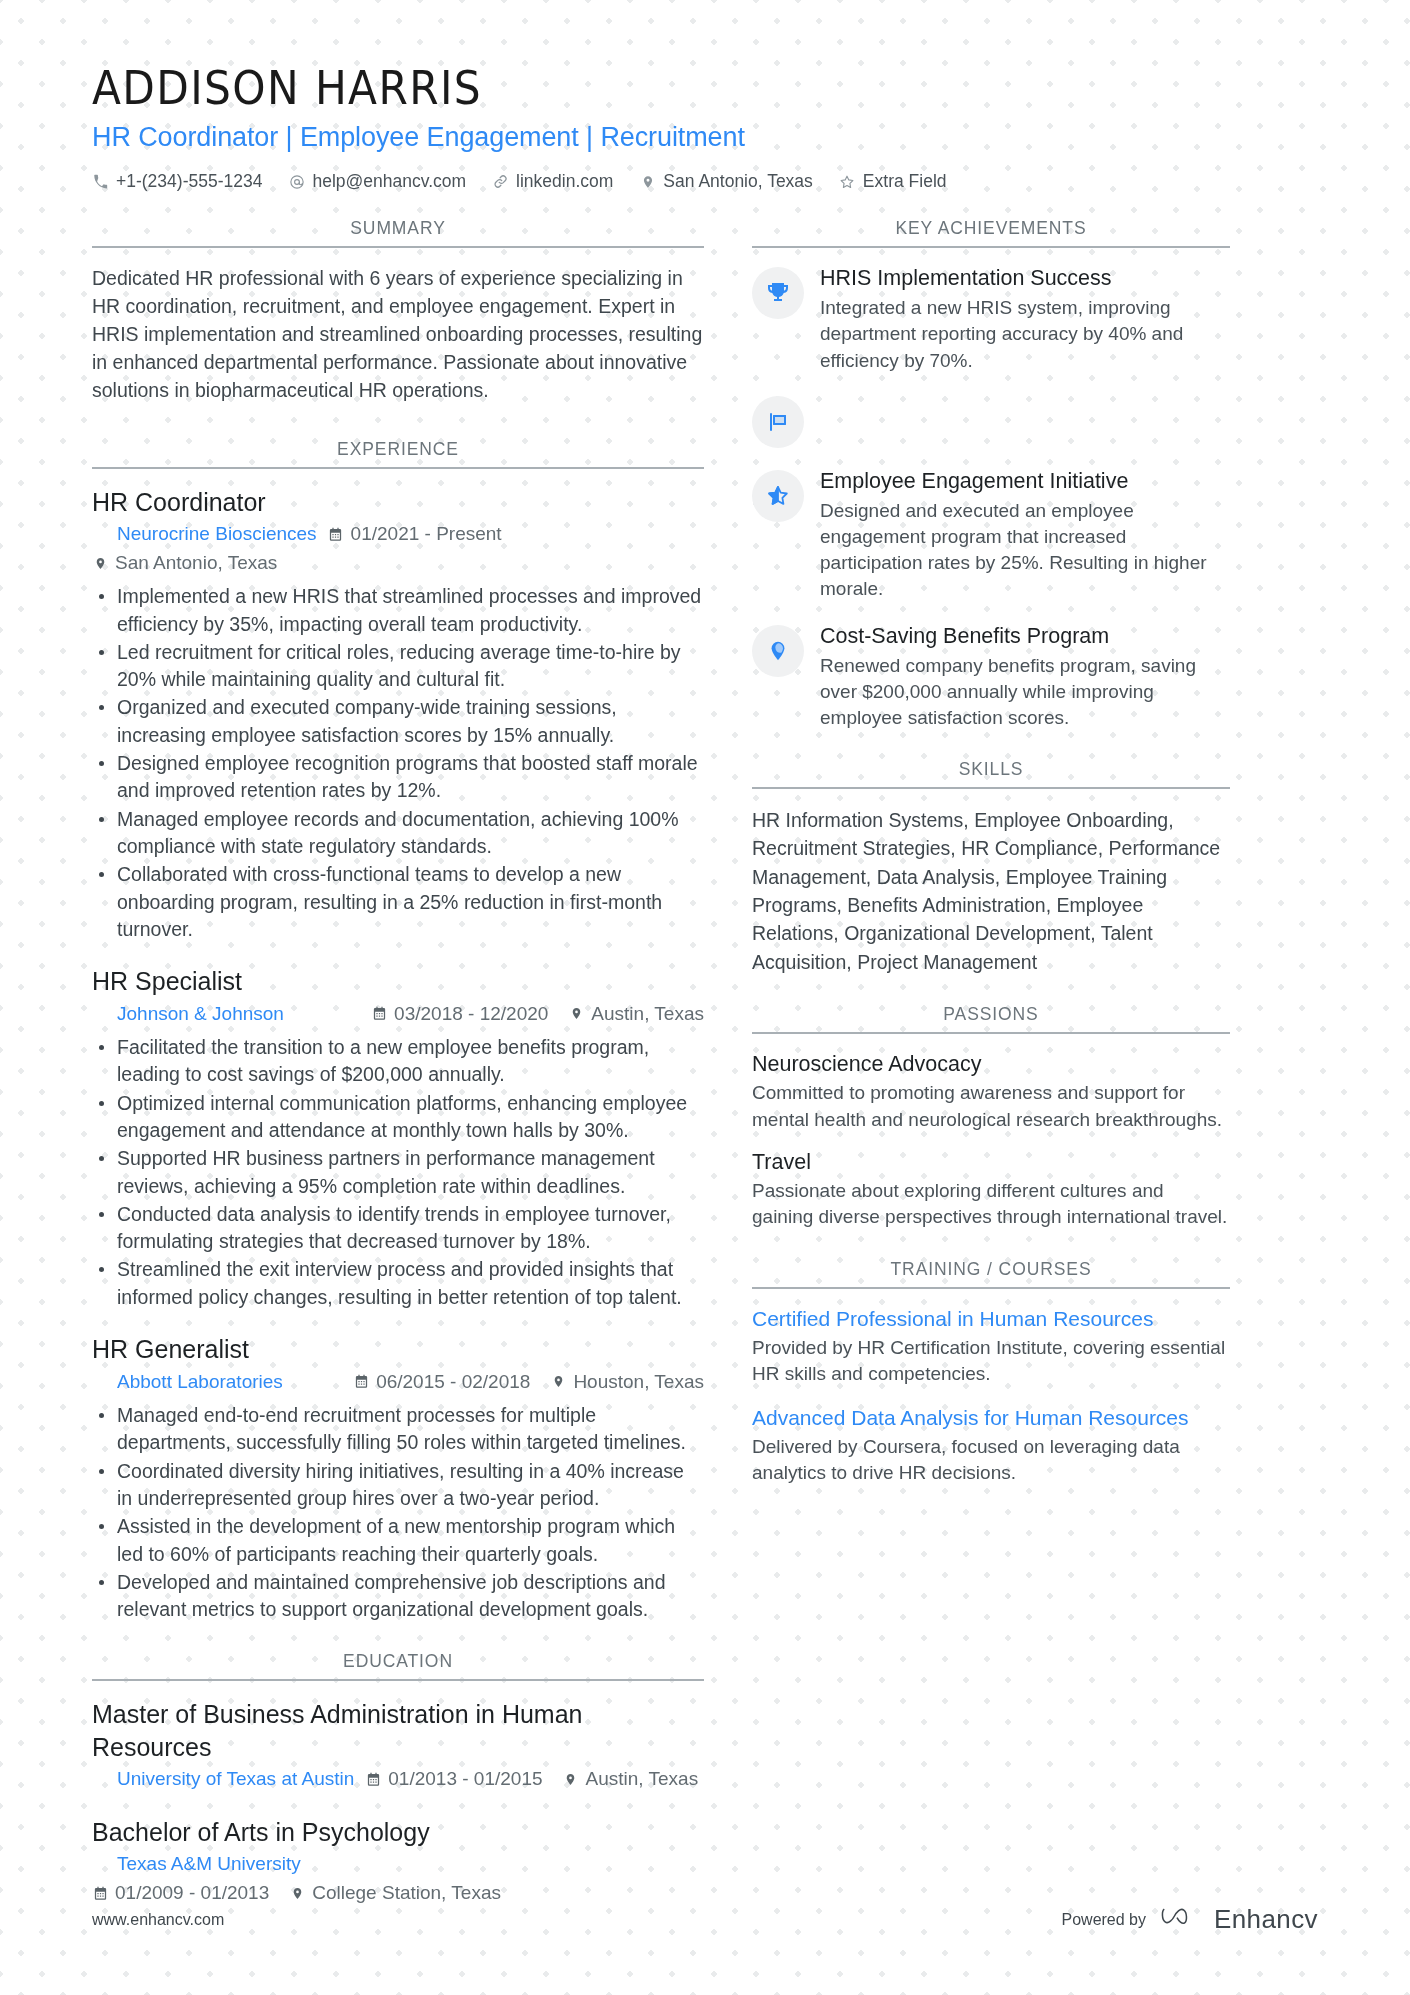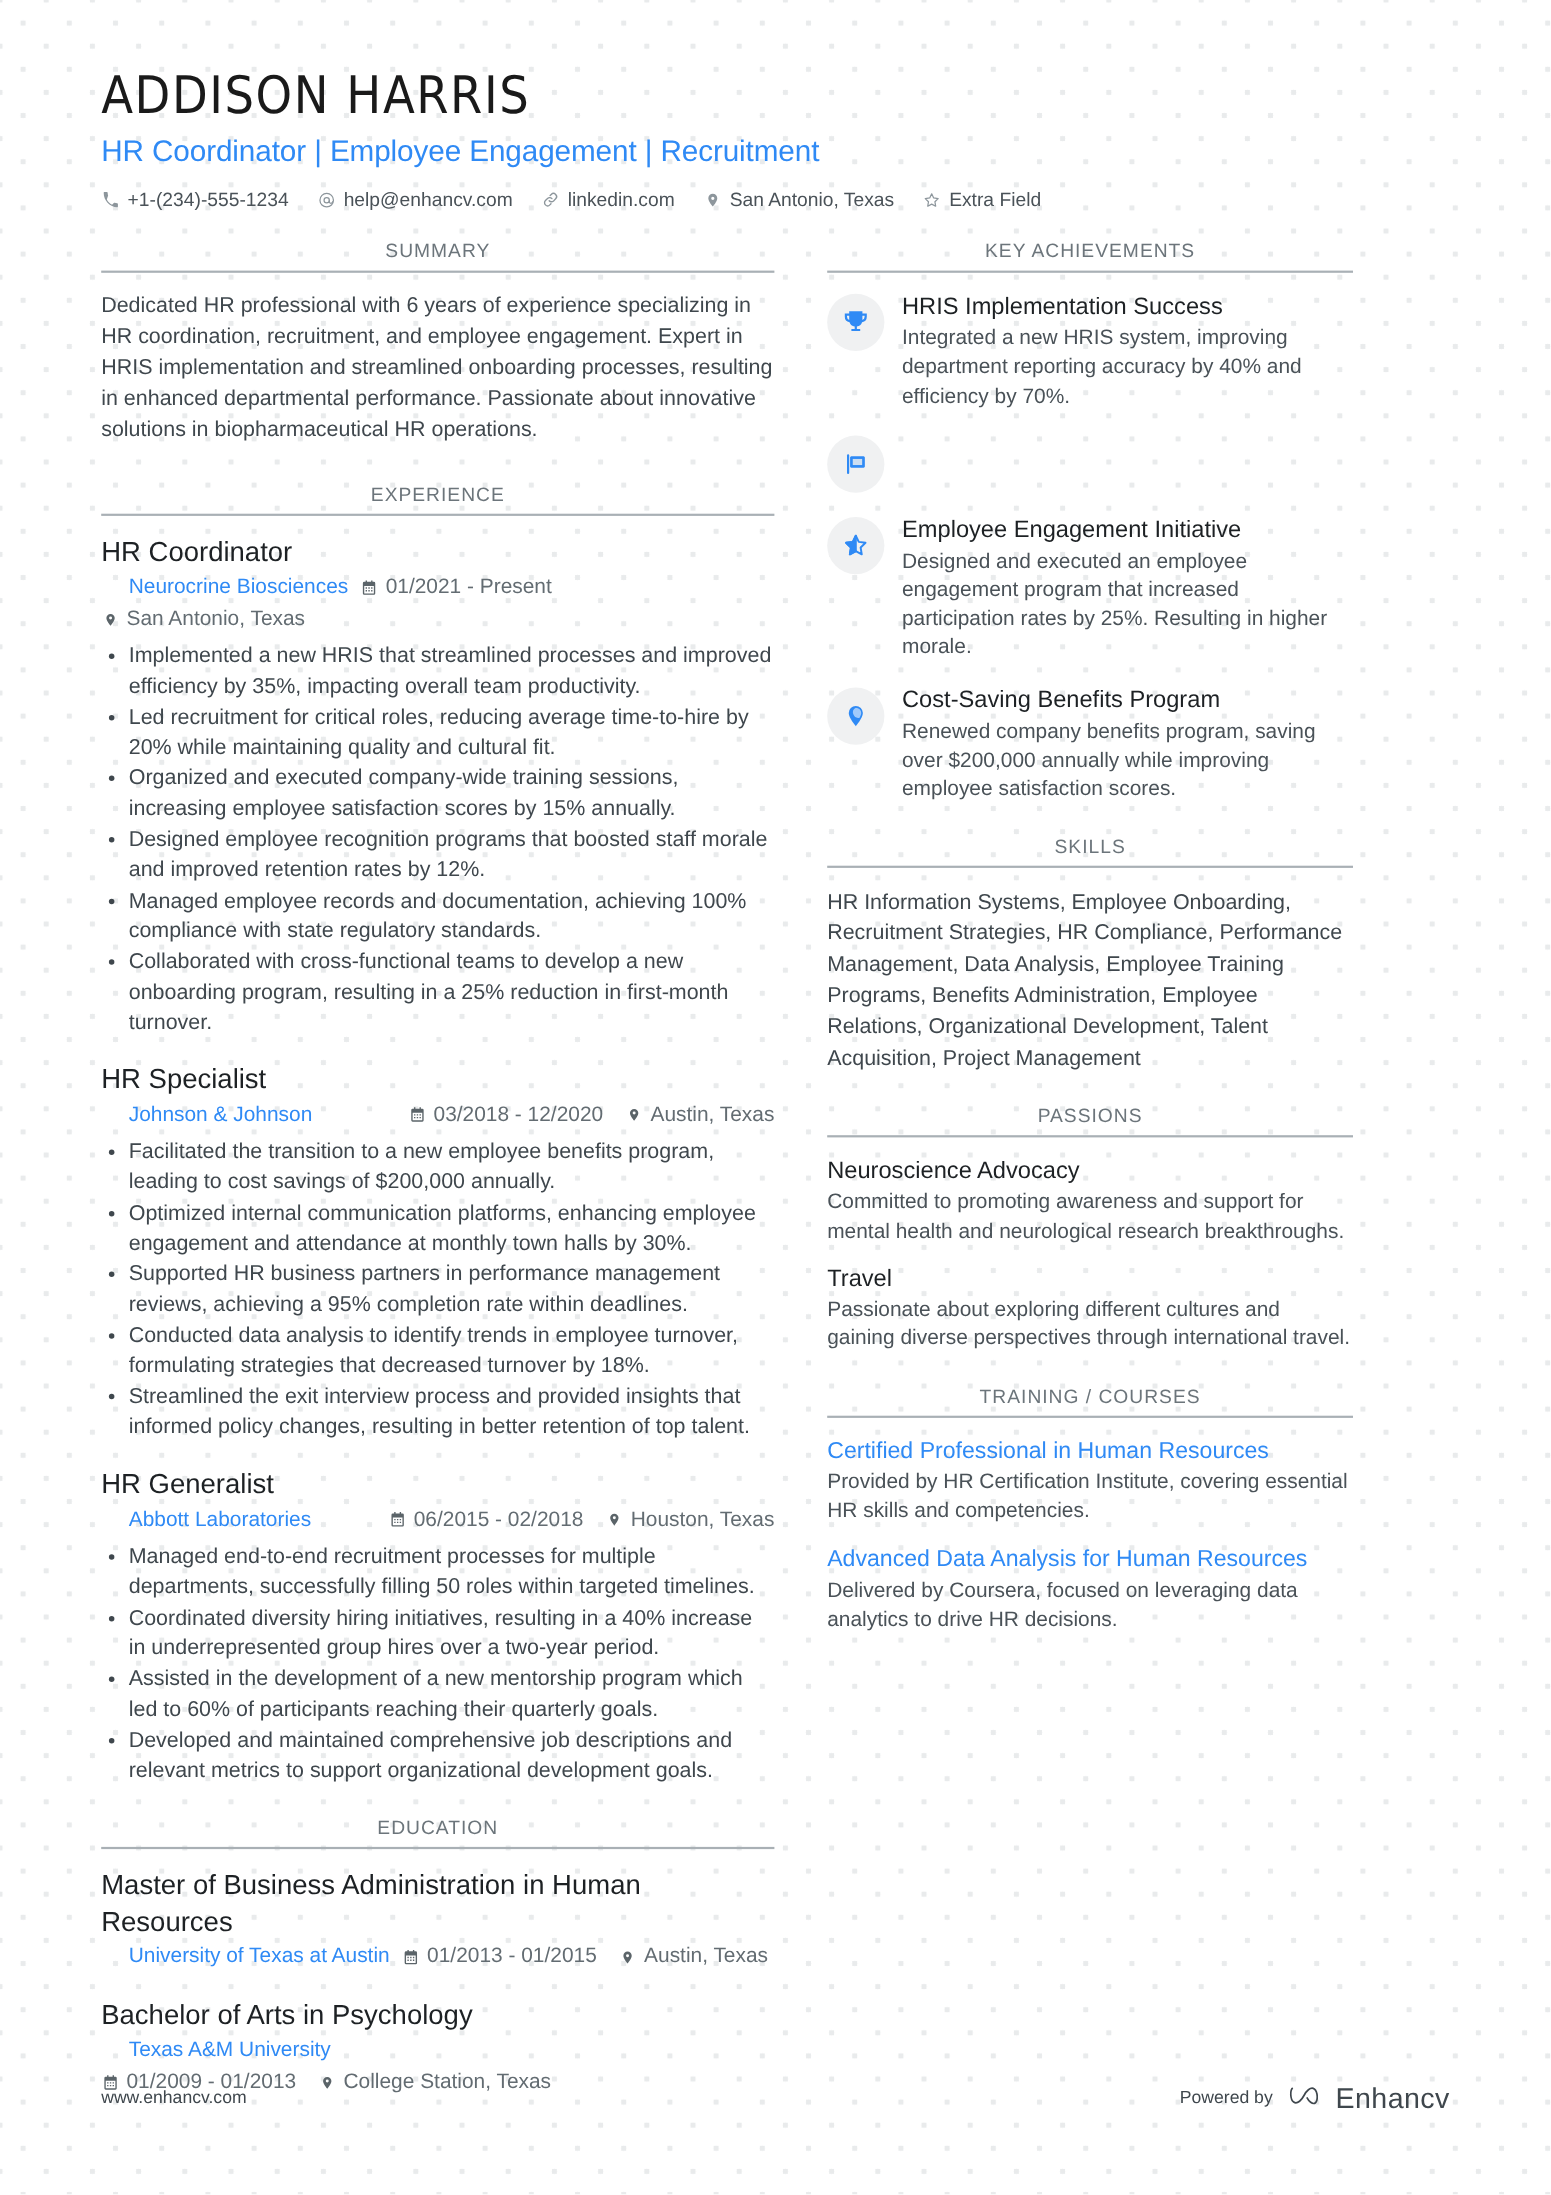--- a/index.html
+++ b/index.html
@@ -228,43 +228,42 @@
     line-height: 1.38;
     color: #4a5258;
   }
 
   .right-block { margin-top: 28px; }
 
   
   .footer {
     position: absolute;
     left: 0; right: 0;
-    bottom: 72px;
+    bottom: 60px;
     display: flex;
     align-items: center;
     justify-content: space-between;
     padding: 0 92px 0 92px;
   }
   .footer-url {
     font-size: 16px;
     color: #3f474d;
   }
   .footer-right {
     display: flex;
     align-items: center;
     gap: 14px;
   }
   .powered {
     font-size: 16px;
     color: #3f474d;
   }
   .brand {
     display: flex;
-    align-items: center;
-    gap: 9px;
+    gap: 20px;
   }
   .brand-name {
     font-size: 26px;
     color: #3f474d;
     letter-spacing: 0.4px;
   }
 </style>
 </head>
 <body>
 

